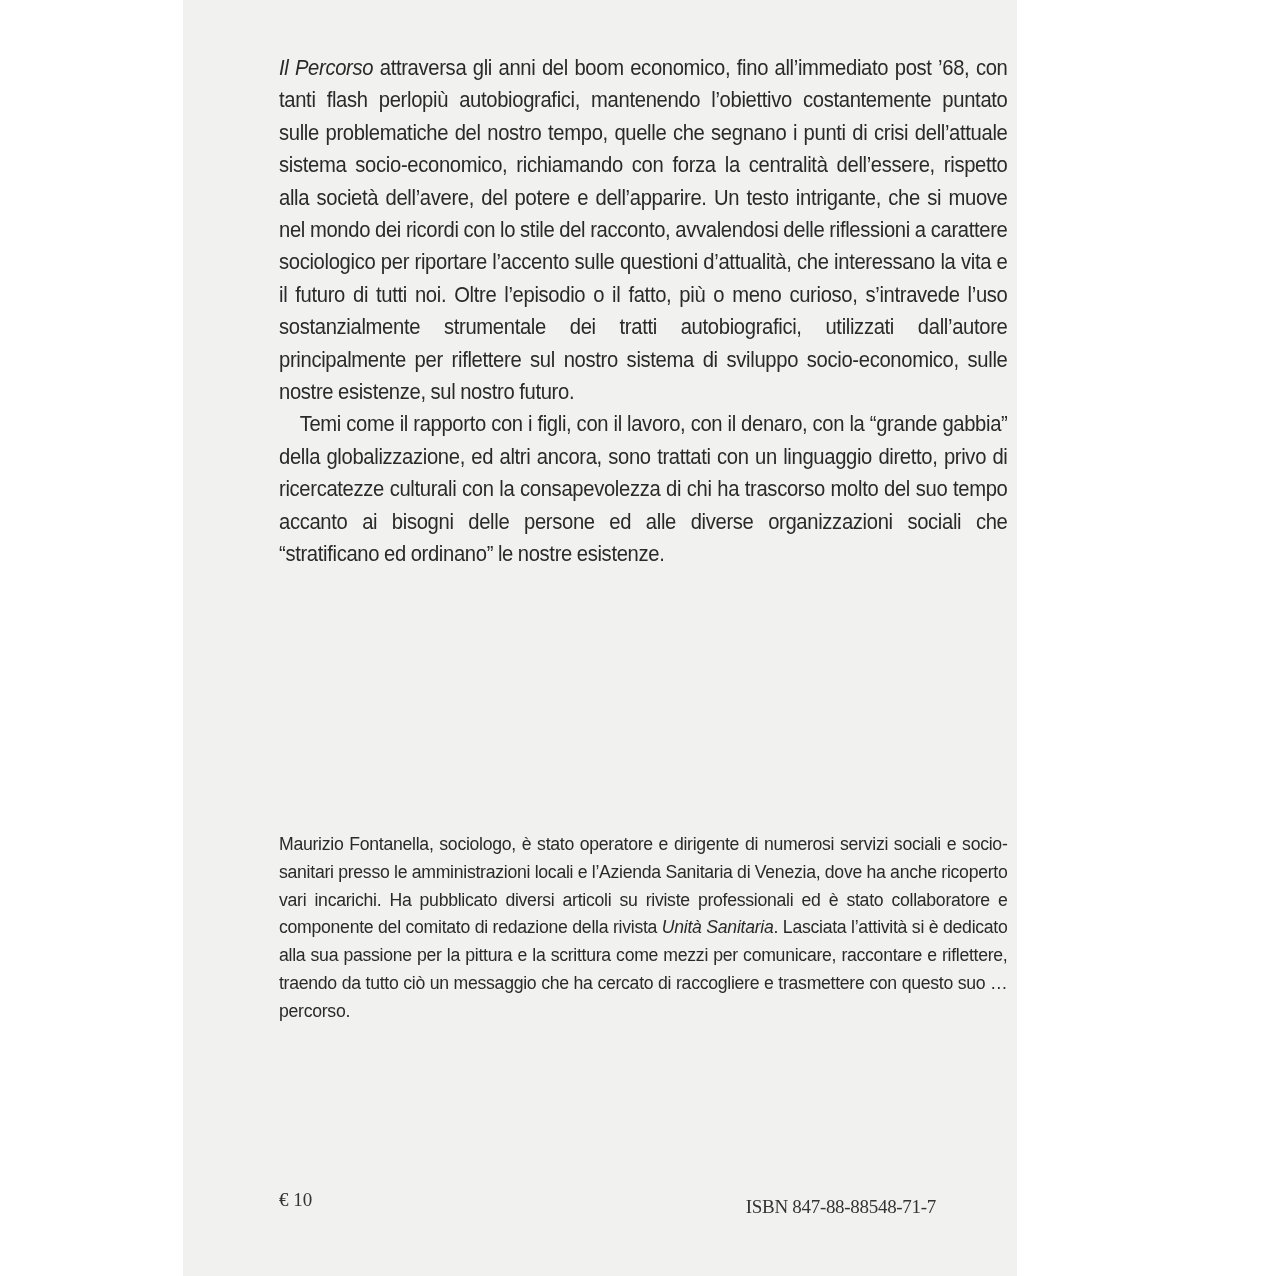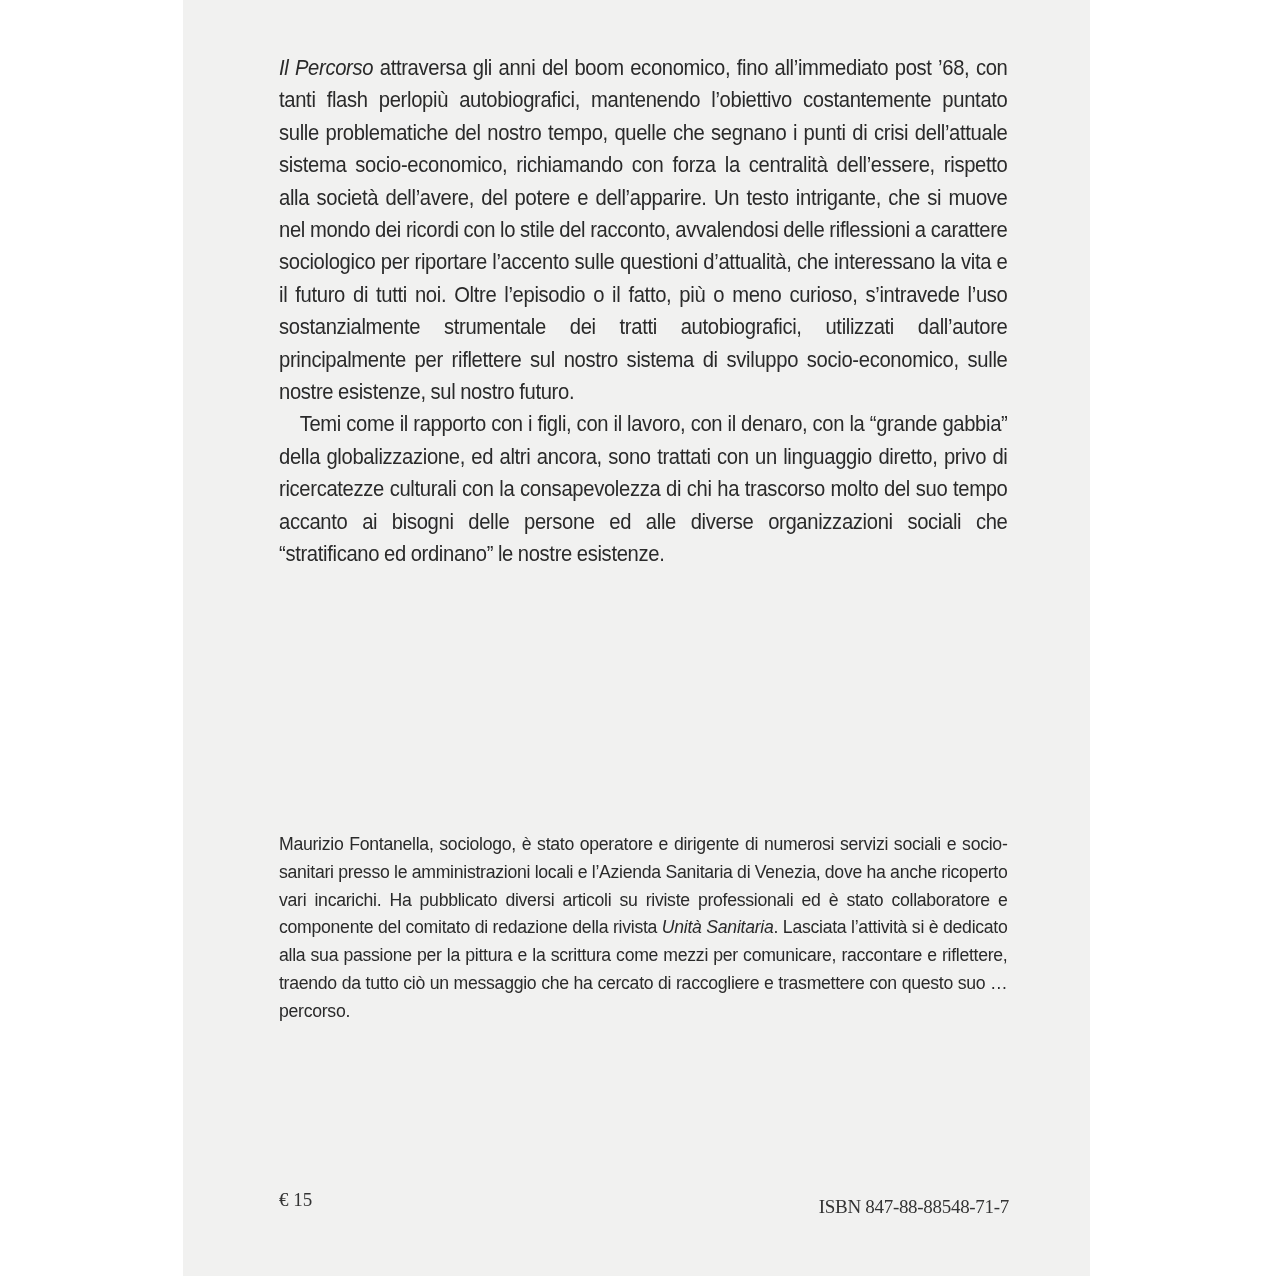--- a/index.html
+++ b/index.html
@@ -7,21 +7,21 @@
     padding: 0;
     background: #ffffff;
     width: 1276px;
     height: 1276px;
     overflow: hidden;
   }
   .page {
     position: absolute;
     left: 183px;
     top: 0;
-    width: 907px;
+    width: 834px;
     height: 1276px;
     background: #f1f1f0;
   }
   .blurb {
     position: absolute;
     left: 96px;
     top: 52px;
     width: 728px;
     font-family: "Liberation Sans", sans-serif;
     font-size: 21.5px;
@@ -82,16 +82,16 @@
 
   <div class="blurb">
     <p><em>Il Percorso</em><span> attraversa gli anni del boom economico, fino all’immediato post ’68, con tanti flash perlopiù autobiografici, mantenendo l’obiettivo costantemente puntato sulle problematiche del nostro tempo, quelle che segnano i punti di crisi dell’attuale sistema socio-economico, richiamando con forza la centralità dell’essere, rispetto alla società dell’avere, del potere e dell’apparire. Un testo intrigante, che si muove nel mondo dei ricordi con lo stile del racconto, avvalendosi delle riflessioni a carattere sociologico per riportare l’accento sulle questioni d’attualità, che interessano la vita e il futuro di tutti noi. Oltre l’episodio o il fatto, più o meno curioso, s’intravede l’uso sostanzialmente strumentale dei tratti autobiografici, utilizzati dall’autore principalmente per riflettere sul nostro sistema di sviluppo socio-economico, sulle nostre esistenze, sul nostro futuro.</span></p>
     <p class="indent">Temi come il rapporto con i figli, con il lavoro, con il denaro, con la “grande gabbia” della globalizzazione, ed altri ancora, sono trattati con un linguaggio diretto, privo di ricercatezze culturali con la consapevolezza di chi ha trascorso molto del suo tempo accanto ai bisogni delle persone ed alle diverse organizzazioni sociali che “stratificano ed ordinano” le nostre esistenze.</p>
   </div>
 
   <div class="bio">
     <p><span>Maurizio Fontanella, sociologo, è stato operatore e dirigente di numerosi servizi sociali e socio-sanitari presso le amministrazioni locali e l’Azienda Sanitaria di Venezia, dove ha anche ricoperto vari incarichi. Ha pubblicato diversi articoli su riviste professionali ed è stato collaboratore e componente del comitato di redazione della rivista </span><em>Unità Sanitaria</em><span>. Lasciata l’attività si è dedicato alla sua passione per la pittura e la scrittura come mezzi per comunicare, raccontare e riflettere, traendo da tutto ciò un messaggio che ha cercato di raccogliere e trasmettere con questo suo … percorso.</span></p>
   </div>
 
-  <div class="price">€ 15</div>
+  <div class="price">€ 10</div>
   <div class="isbn">ISBN 847-88-88548-71-7</div>
 
 </div>
 
 </body></html>

